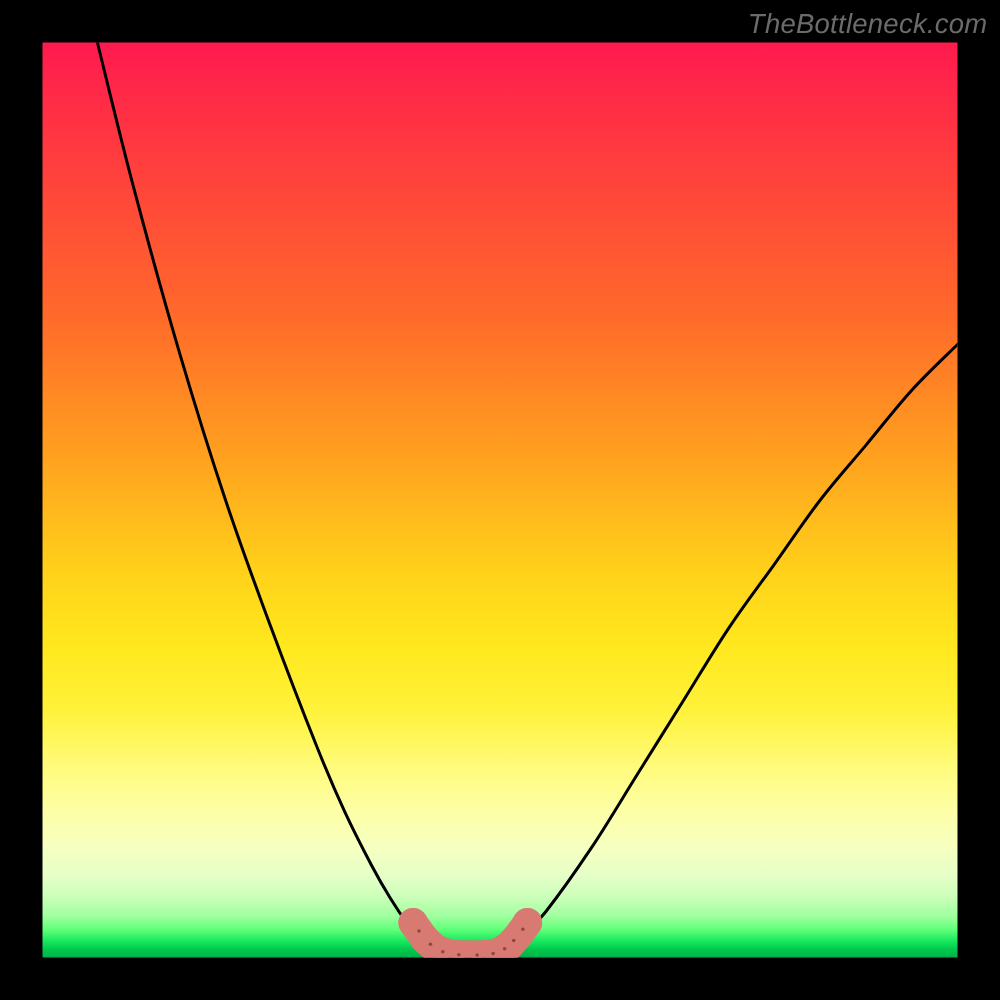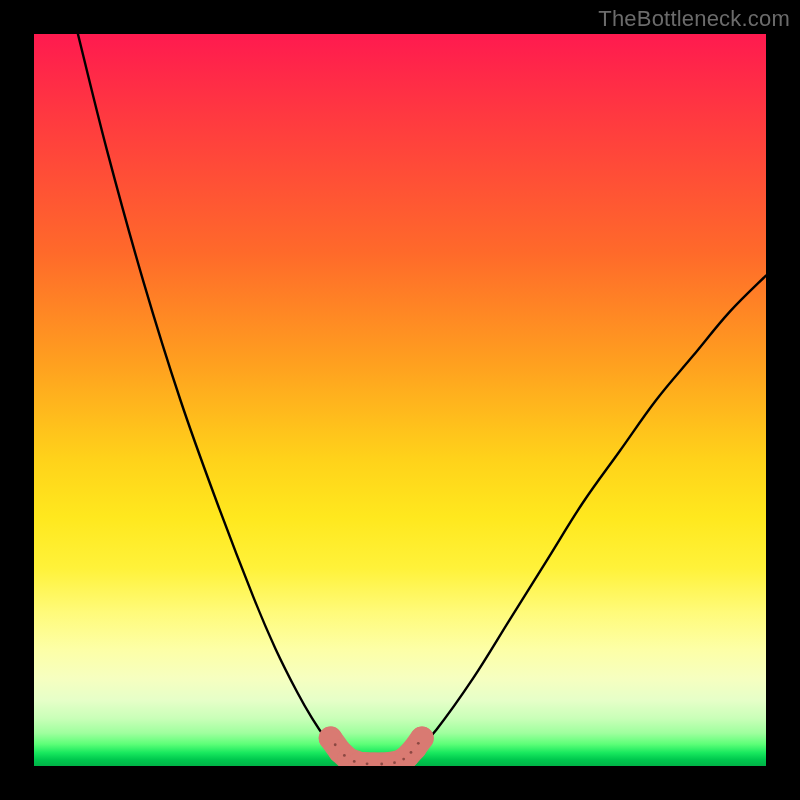--- a/index.html
+++ b/index.html
@@ -11,20 +11,21 @@
     overflow: hidden;
     font-family: Arial, Helvetica, sans-serif;
   }
   .frame {
     position: absolute;
     left: 0;
     top: 0;
     width: 800px;
     height: 788px;
     background: #000;
+    font-style: italic;
   }
   .plot {
     position: absolute;
     left: 34px;
     top: 34px;
     width: 732px;
     height: 732px;
     background: linear-gradient(to bottom,
       #ff1a4f 0%,
       #ff3b3f 12%,

